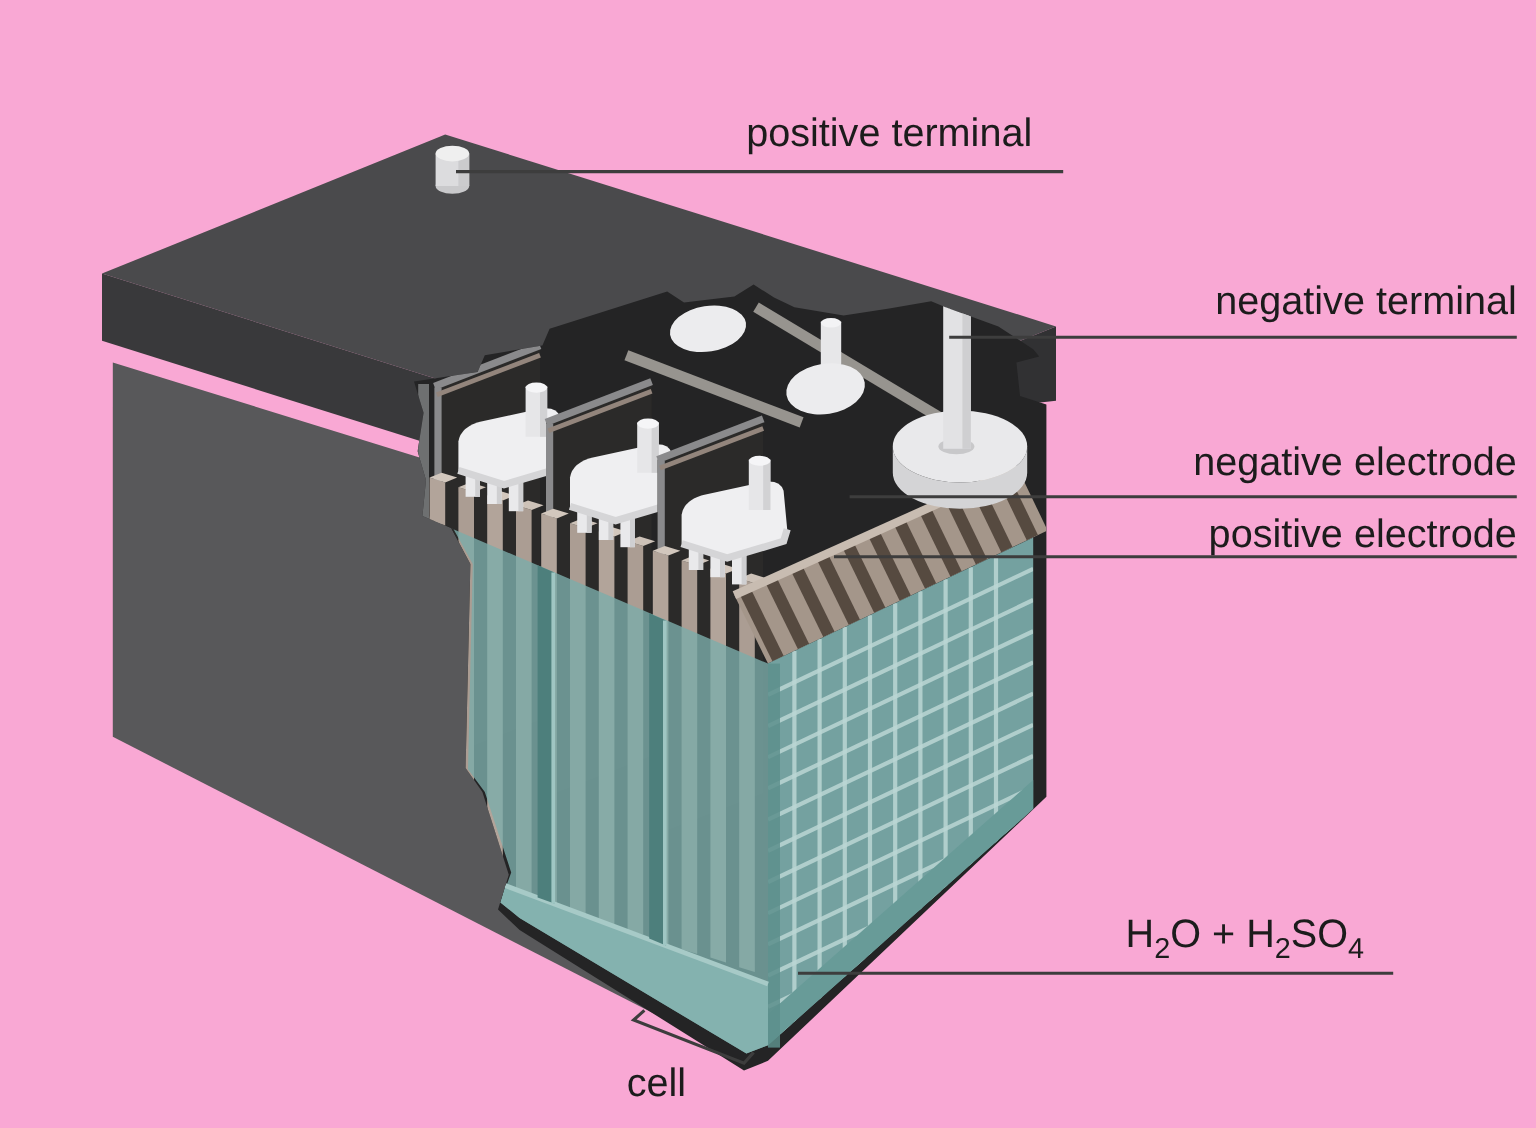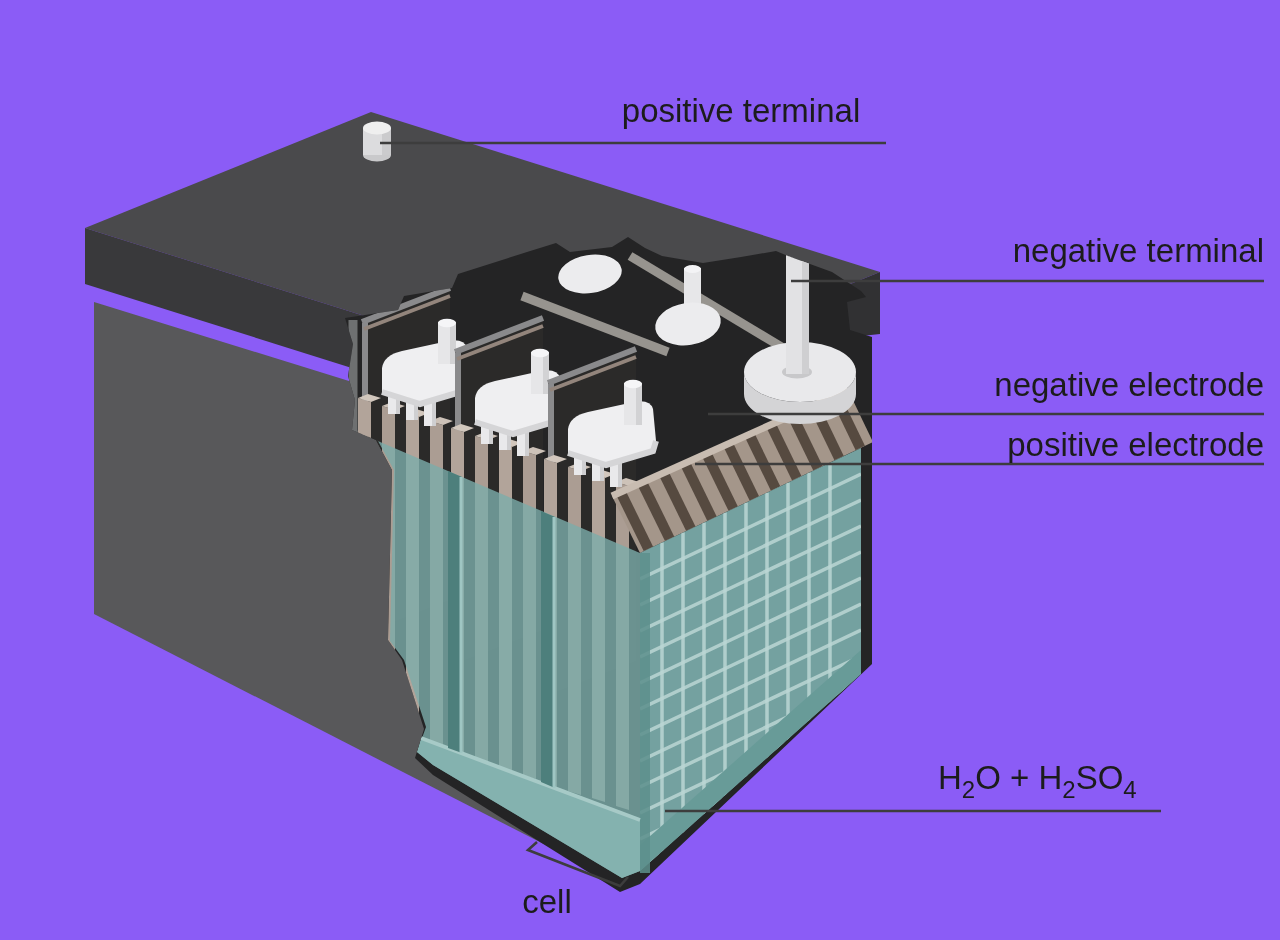--- a/index.html
+++ b/index.html
@@ -1,16 +1,16 @@
 <!DOCTYPE html>
 <html><head>
 <meta charset="utf-8">
 <style>
   html,body{margin:0;padding:0;background:#ffffff;}
-  .stage{position:relative;width:1280px;height:940px;background:#8b5cf6;overflow:hidden;
+  .stage{position:relative;width:1280px;height:940px;background:#f9a8d4;overflow:hidden;
          font-family:"Liberation Sans", sans-serif;}
   svg{position:absolute;left:0;top:0;}
   .lbl{font-family:"Liberation Sans", sans-serif;font-size:33px;fill:#1c1c1c;}
   .sub{font-size:24px;}
   .lead{stroke:#3d3d3d;stroke-width:2.6;fill:none;}
 </style>
 </head>
 <body>
 
 <div class="stage">

